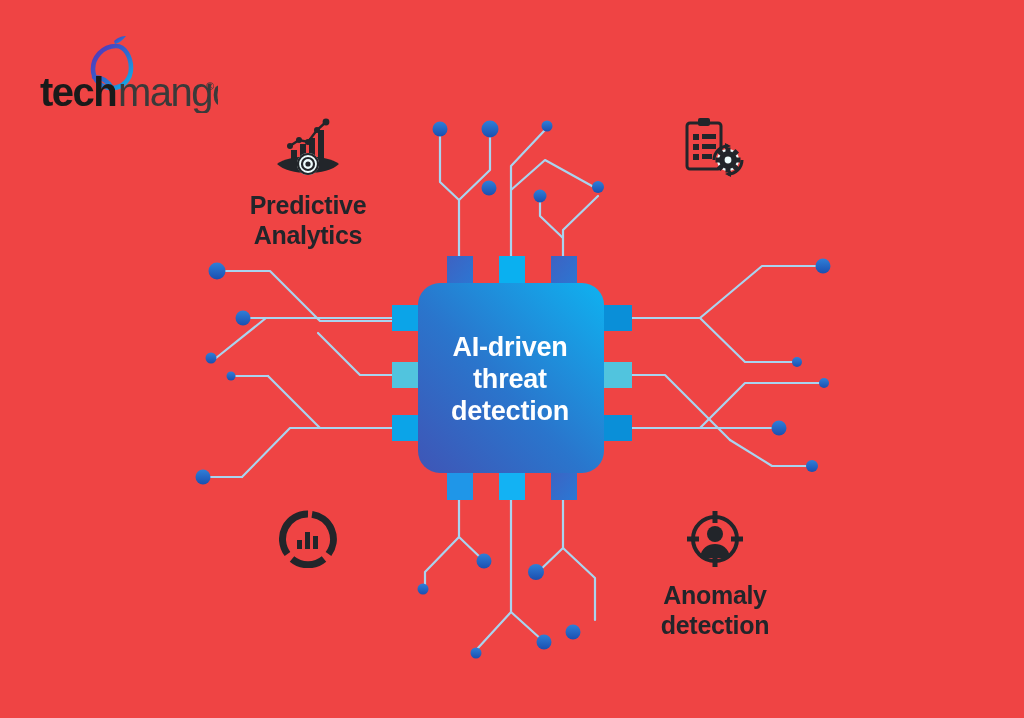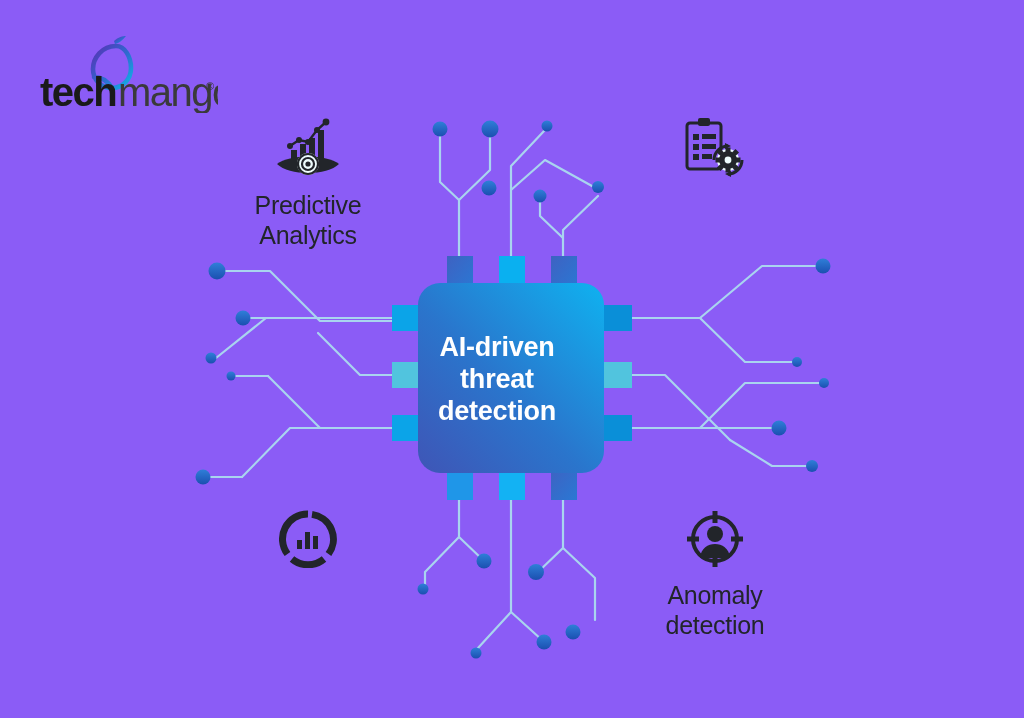--- a/index.html
+++ b/index.html
@@ -7,21 +7,21 @@
     padding: 0;
     background: #ffffff;
   }
   body {
     font-family: "Liberation Sans", sans-serif;
   }
   #canvas {
     position: relative;
     width: 1024px;
     height: 718px;
-    background: #8b5cf6;
+    background: #ef4444;
     overflow: hidden;
   }
 
   
   #logo {
     position: absolute;
     left: 38px;
     top: 28px;
     width: 180px;
     height: 85px;
@@ -41,21 +41,21 @@
   #chip-group {
     position: absolute;
     left: 0;
     top: 0;
     width: 1024px;
     height: 718px;
     pointer-events: none;
   }
   #chip-label {
     position: absolute;
-    left: 405px;
+    left: 418px;
     top: 286px;
     width: 184px;
     height: 186px;
     display: flex;
     align-items: center;
     justify-content: center;
     text-align: center;
     color: #ffffff;
     font-size: 27px;
     font-weight: bold;
@@ -74,21 +74,21 @@
     height: 66px;
     display: flex;
     align-items: flex-end;
     justify-content: center;
   }
   .feature .icon-wrap svg { display: block; }
   .feature .label {
     margin-top: 12px;
     color: #22252a;
     font-size: 25px;
-    font-weight: normal;
+    font-weight: bold;
     line-height: 1.21;
     letter-spacing: -0.3px;
     white-space: pre-line;
     text-align: center;
   }
 
   #feature-predictive   { left: 183px; top: 112px; }
   #feature-automating   { left: 590px; top: 112px; }
   #feature-realtime     { left: 183px; top: 502px; }
   #feature-anomaly      { left: 590px; top: 502px; }

